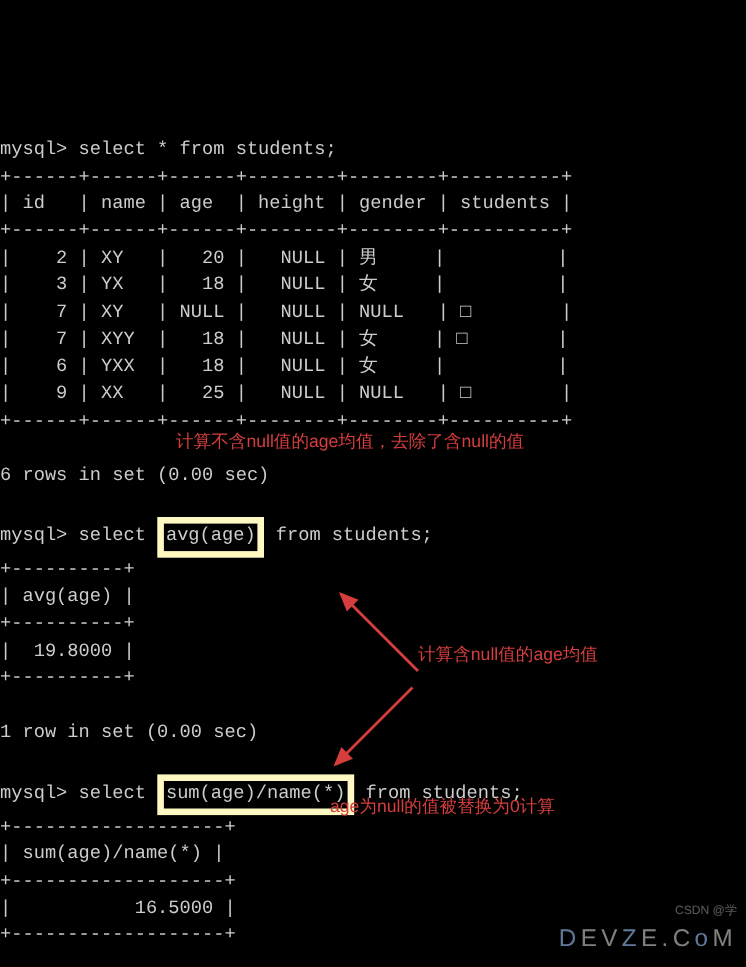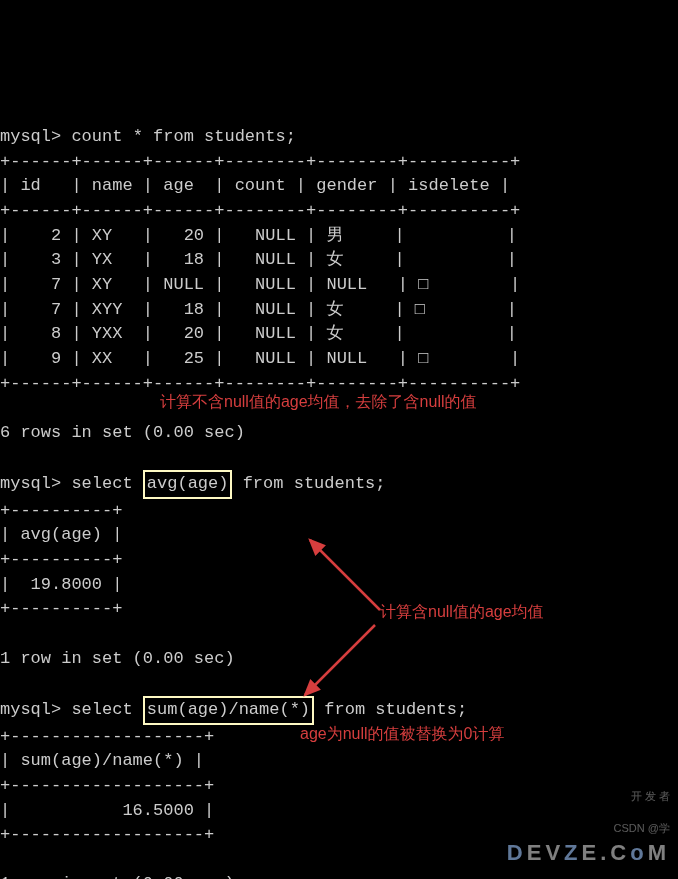--- a/index.html
+++ b/index.html
@@ -13,21 +13,21 @@
       height: 879px;
       overflow: hidden;
       position: relative;
       white-space: pre;
     }
     .terminal {
       padding: 2px 0;
     }
     .prompt-line { color: #ccc; }
     .redbox {
-      border: 2px solid #fef9c3;
+      border: 6px solid #fef9c3;
       padding: 0 2px;
       display: inline-block;
     }
     .annotation {
       color: #d63e3e;
       font-family: sans-serif;
       font-size: 16px;
       white-space: normal;
       position: absolute;
     }
@@ -39,43 +39,43 @@
       position: absolute;
       right: 8px;
       bottom: 10px;
       font-family: sans-serif;
       color: rgba(255,255,255,0.35);
       font-size: 11px;
       text-align: right;
     }
     .watermark .big {
       font-size: 22px;
-      font-weight: bold;
+      font-weight: normal;
       letter-spacing: 4px;
       color: rgba(255,255,255,0.5);
     }
     .watermark .big .alt {
       color: rgba(160,200,255,0.6);
     }
   </style>
 </head>
 <body>
 
 
 
 <div class="terminal">
-<span class="prompt-line"><span>mysql&gt; </span><span>count * from students;</span></span>
+<span class="prompt-line"><span>mysql&gt; </span><span>select * from students;</span></span>
 <span>+------+------+------+--------+--------+----------+</span>
-<span>| id   | name | age  | count | gender | isdelete |</span>
+<span>| id   | name | age  | height | gender | students |</span>
 <span>+------+------+------+--------+--------+----------+</span>
 <span>|    2 | XY   |   20 |   NULL | 男     |          |</span>
 <span>|    3 | YX   |   18 |   NULL | 女     |          |</span>
 <span>|    7 | XY   | NULL |   NULL | NULL   | □        |</span>
 <span>|    7 | XYY  |   18 |   NULL | 女     | □        |</span>
-<span>|    8 | YXX  |   20 |   NULL | 女     |          |</span>
+<span>|    6 | YXX  |   18 |   NULL | 女     |          |</span>
 <span>|    9 | XX   |   25 |   NULL | NULL   | □        |</span>
 <span>+------+------+------+--------+--------+----------+</span>
 
 <span>6 rows in set (0.00 sec)</span>
 
 <span class="prompt-line"><span>mysql&gt; </span><span>select </span><span class="redbox">avg(age)</span><span> from students;</span></span>
 <span>+----------+</span>
 <span>| avg(age) |</span>
 <span>+----------+</span>
 <span>|  19.8000 |</span>
@@ -97,21 +97,21 @@
 
 
 
 
 
 
 </div>
 
 
 <div class="annotation" style="left:160px; top:390px;">计算不含null值的age均值，去除了含null的值</div>
-<div class="annotation" style="left:380px; top:600px;">计算含null值的age均值</div>
+<div class="annotation" style="left:380px; top:584px;">计算含null值的age均值</div>
 <div class="annotation" style="left:300px; top:722px;">age为null的值被替换为0计算</div>
 
 
 <svg class="arrow" style="left:300px; top:530px;" width="90" height="90">
   <defs>
       <marker id="ah1" markerWidth="8" markerHeight="8" refX="6" refY="3" orient="auto">
         <polygon points="0,0 7,3 0,6" fill="#d63e3e"></polygon>
       </marker>
     </defs>
   <line x1="80" y1="80" x2="10" y2="10" stroke="#d63e3e" stroke-width="2.5" marker-end="url(#ah1)"></line>
@@ -119,19 +119,18 @@
 <svg class="arrow" style="left:295px; top:620px;" width="90" height="90">
   <defs>
       <marker id="ah2" markerWidth="8" markerHeight="8" refX="6" refY="3" orient="auto">
         <polygon points="0,0 7,3 0,6" fill="#d63e3e"></polygon>
       </marker>
     </defs>
   <line x1="80" y1="5" x2="10" y2="75" stroke="#d63e3e" stroke-width="2.5" marker-end="url(#ah2)"></line>
 </svg>
 
 <div class="watermark">
-  <div>开 发 者</div>
   <div style="display:inline">CSDN @学</div>
   <span class="big"><span class="alt">D</span><span>EV</span><span class="alt">Z</span><span>E.C</span><span class="alt">o</span><span>M</span></span>
 </div>
 
 
 
 
 </body></html>

